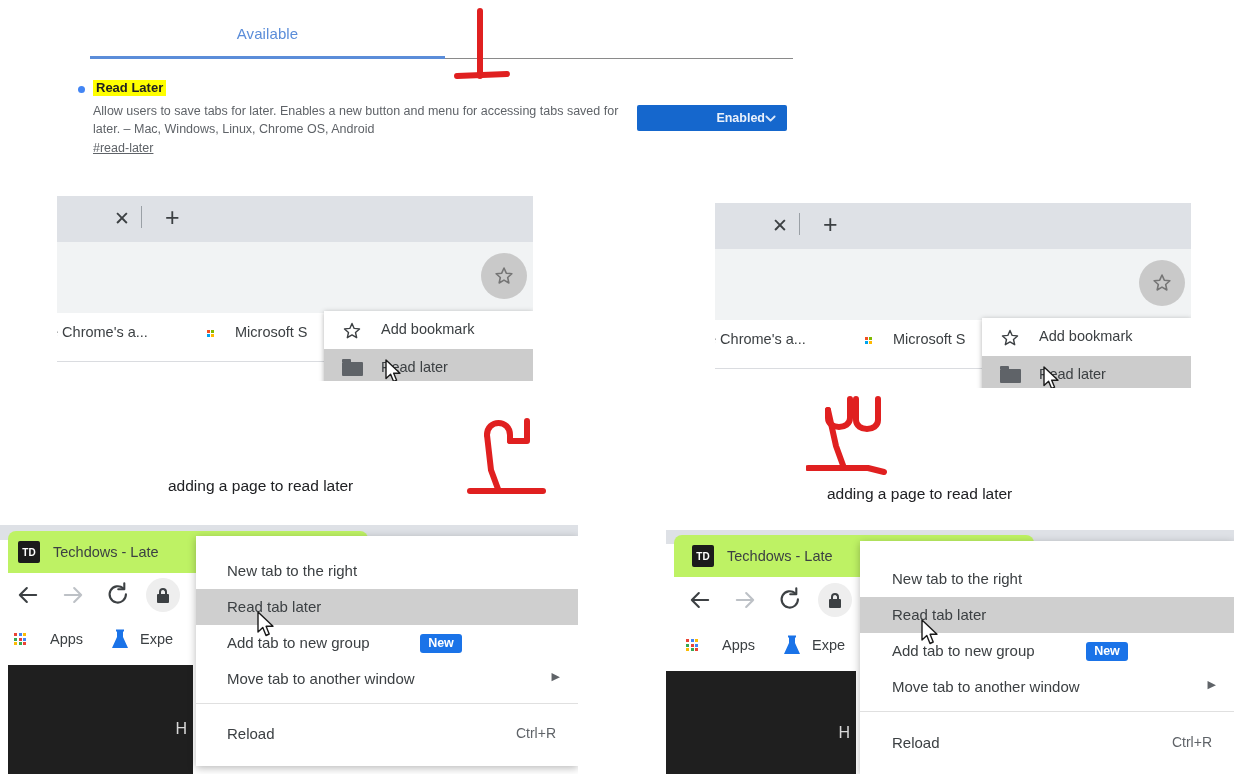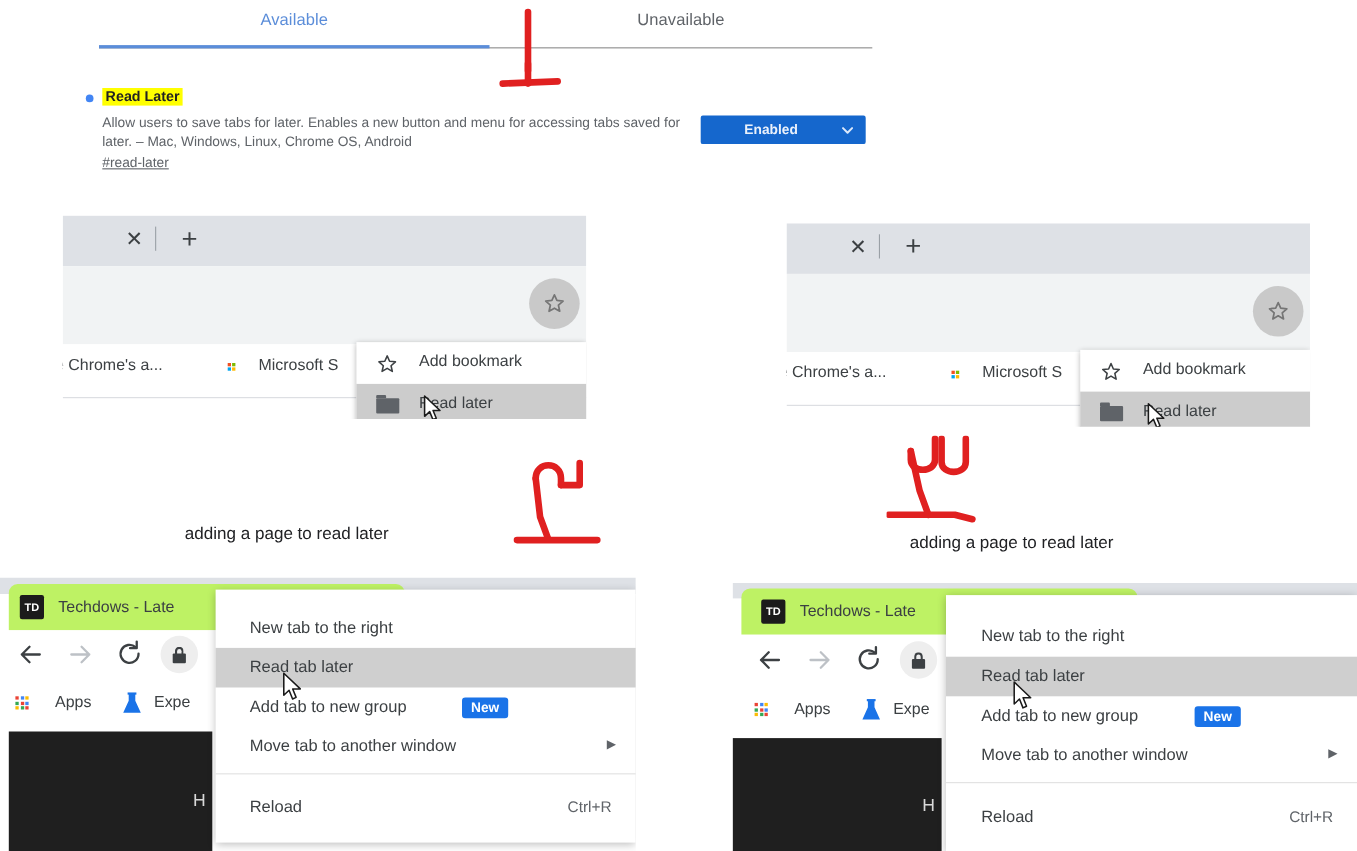--- a/index.html
+++ b/index.html
@@ -7,21 +7,21 @@
     width:1234px;height:774px;
     background:#ffffff;
     font-family:"Liberation Sans", sans-serif;
     position:relative;
     overflow:hidden;
     -webkit-font-smoothing:antialiased;
   }
   .abs{position:absolute;}
 
   
-  #flags-tabstrip{left:90px;top:0px;width:703px;height:44px;}
+  #flags-tabstrip{left:90px;top:15px;width:703px;height:44px;}
   .tab-label{
     position:absolute;top:10px;font-size:15px;letter-spacing:.1px;
     text-align:center;white-space:nowrap;
   }
   #tab-available{left:0px;width:355px;color:#5b8dd9;}
   #tab-unavailable{left:355px;width:348px;color:#5f6368;}
   #tabstrip-rule{position:absolute;left:0;top:43px;width:703px;height:1px;background:#8a8a8a;}
   #tabstrip-indicator{position:absolute;left:0;top:41px;width:355px;height:3px;background:#5b8dd9;}
 
   
@@ -43,21 +43,21 @@
     position:absolute;left:13px;top:61px;
     font-size:12.5px;color:#5f6368;text-decoration:underline;
   }
   #flag-select{
     position:absolute;left:557px;top:25px;width:150px;height:26px;
     background:#1567cd;color:#fff;border:none;border-radius:2px;
     cursor:pointer;
   }
   #flag-select-label{
     position:absolute;left:0;top:0;width:150px;height:41px;line-height:26px;
-    text-align:center;font-size:12.5px;font-weight:700;color:#eaf1fb;
+    text-align:right;font-size:12.5px;font-weight:700;color:#eaf1fb;
     padding-right:22px;box-sizing:border-box;
   }
   #flag-select-caret{
     position:absolute;right:11px;top:8px;width:11px;height:11px;
   }
 
   
   .pen{position:absolute;pointer-events:none;}
 
   
@@ -114,21 +114,20 @@
   .ctx-sep{position:absolute;left:0;width:100%;height:1px;background:#e0e0e0;}
   .ctx-new{position:absolute;background:#1a73e8;color:#fff;font-weight:700;
     border-radius:3px;text-align:center;}
   .ctx-sub{position:absolute;color:#5f6368;}
 </style>
 </head>
 <body>
 
 <div class="abs" id="flags-tabstrip">
   <div class="tab-label" id="tab-available">Available</div>
-  <div class="tab-label" id="tab-unavailable">Unavailable</div>
   <div id="tabstrip-rule"></div>
   <div id="tabstrip-indicator"></div>
 </div>
 
 <div class="abs" id="flag-entry">
   <div id="flag-bullet"></div>
   <div id="flag-title">Read Later</div>
   <div id="flag-desc">Allow users to save tabs for later. Enables a new button and menu for accessing tabs saved for later. – Mac, Windows, Linux, Chrome OS, Android</div>
   <div id="flag-link">#read-later</div>
 

